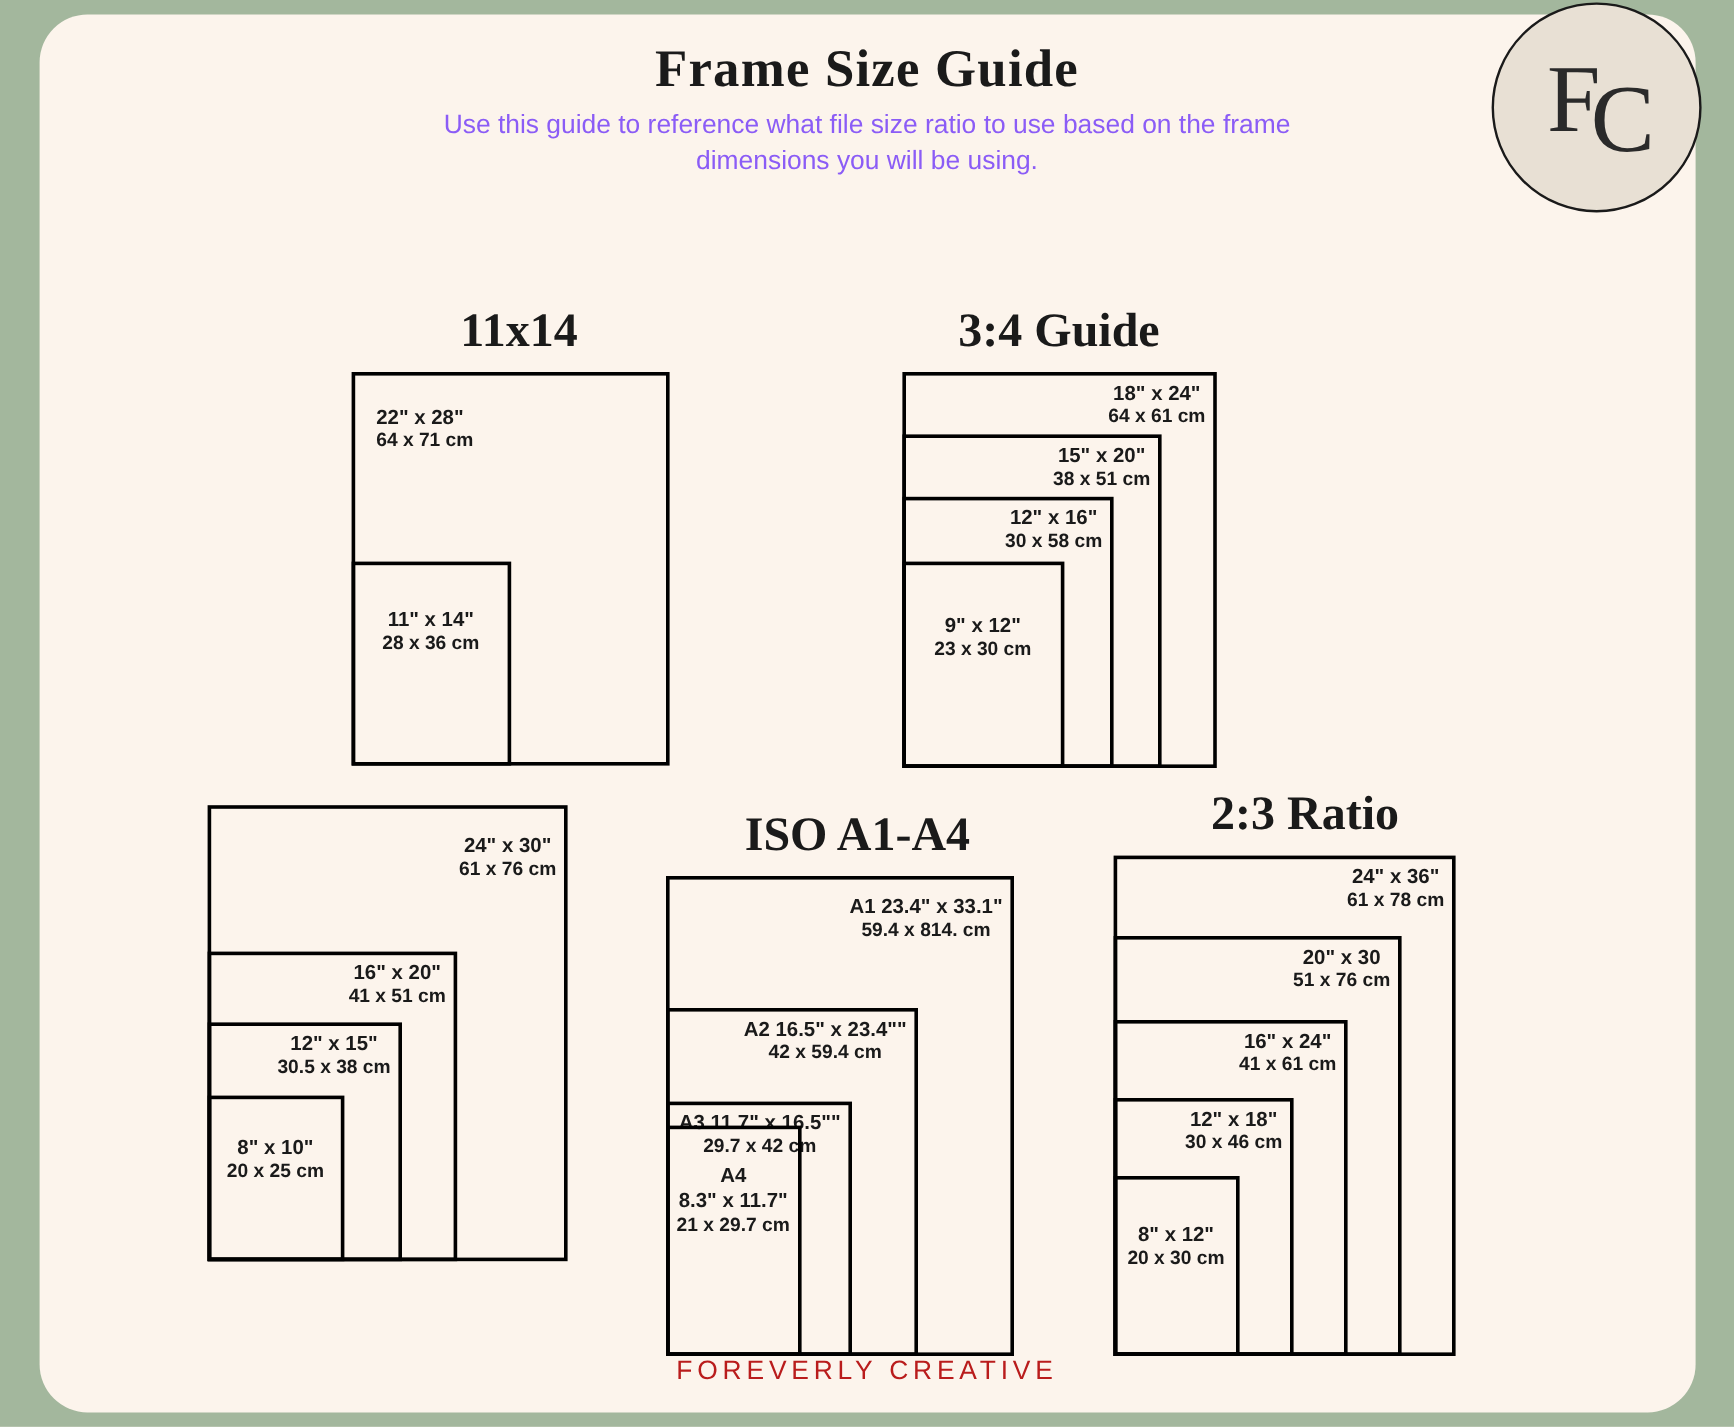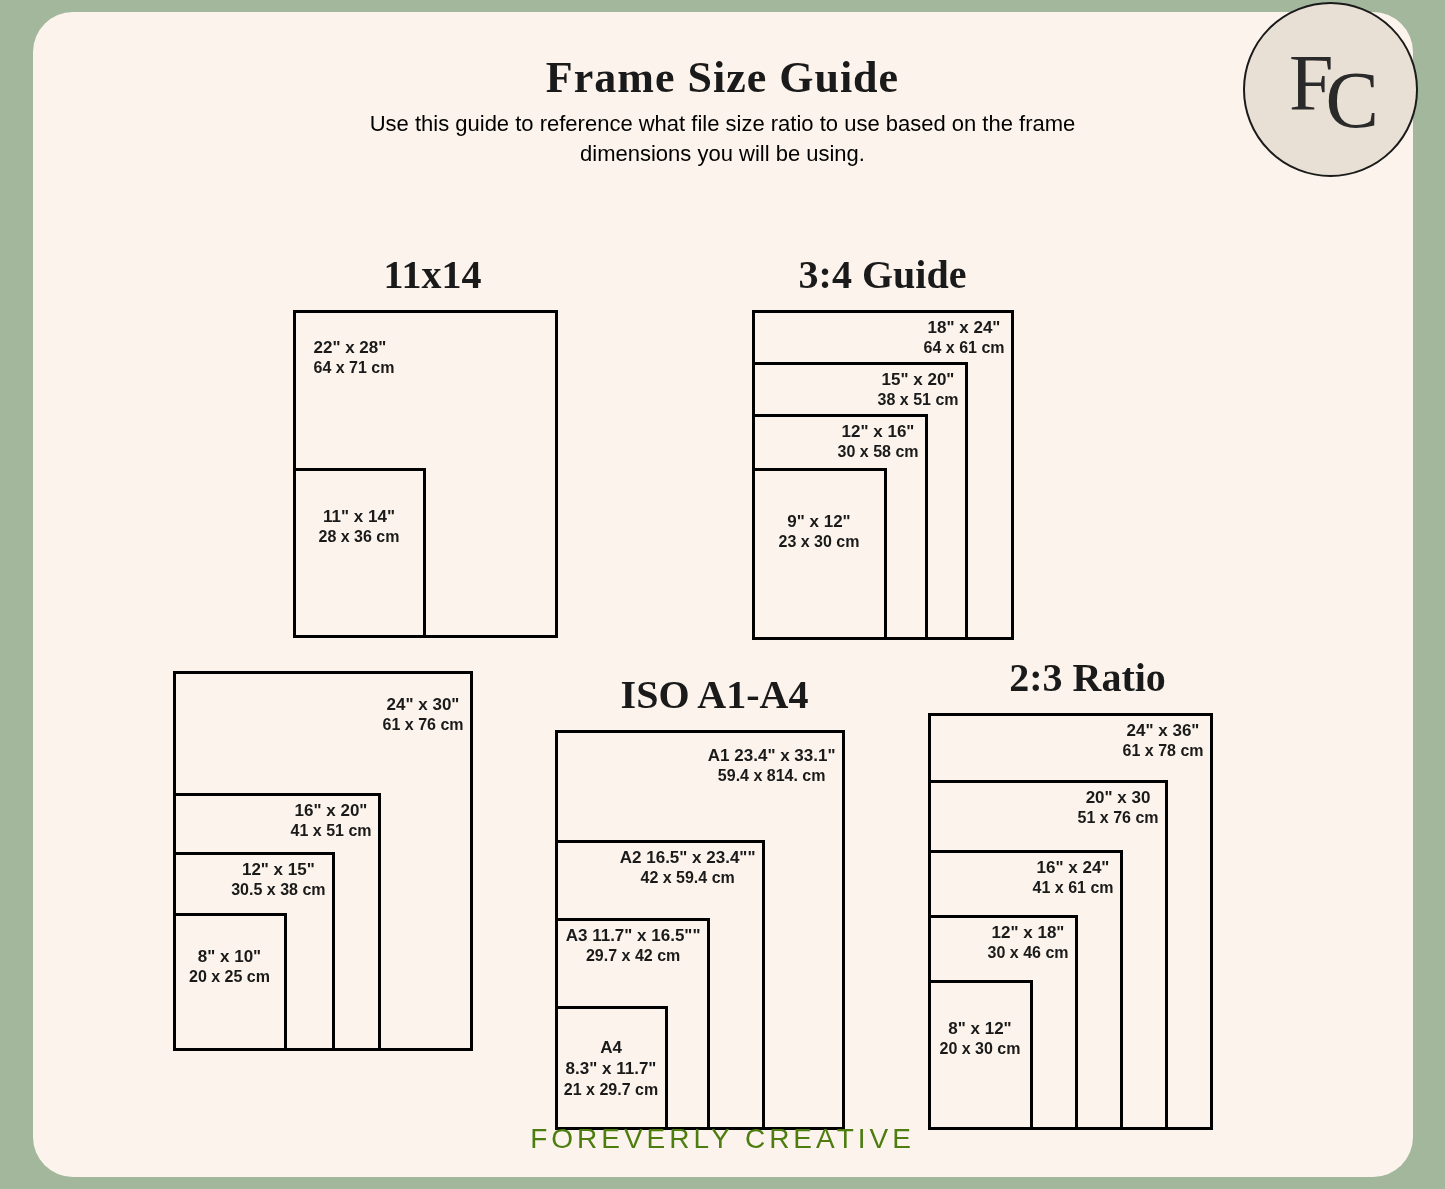--- a/index.html
+++ b/index.html
@@ -34,44 +34,44 @@
       justify-content: center;
       font-family: Georgia, serif;
       font-size: 80px;
       letter-spacing: -8px;
       color: #2a2a2a;
     }
     .logo-circle .f { margin-top: -12px; }
     .logo-circle .c { margin-top: 22px; }
     .header {
       text-align: center;
-      padding-top: 40px;
+      padding-top: 20px;
     }
     .title {
       font-size: 44px;
       font-weight: bold;
       letter-spacing: 1px;
     }
     .subtitle {
       font-family: 'Segoe UI', Arial, sans-serif;
       font-size: 22px;
       margin-top: 6px;
       line-height: 1.35;
-      color: #000000;
+      color: #8b5cf6;
     }
     .footer {
       position: absolute;
       bottom: 22px;
       left: 0;
       right: 0;
       text-align: center;
       font-family: 'Segoe UI', Arial, sans-serif;
-      font-size: 28px;
+      font-size: 22px;
       letter-spacing: 4px;
-      color: #4d7c0f;
+      color: #b91c1c;
     }
     .section {
       position: absolute;
       margin-top: 44px;
     }
     .section-title {
       text-align: center;
       font-size: 40px;
       font-weight: bold;
       margin-bottom: 12px;
@@ -225,21 +225,21 @@
           <div class="inches">A2 16.5" x 23.4""</div>
           <div class="cm">42 x 59.4 cm</div>
         </div>
       </div>
       <div class="box" style="width:155px;height:212px">
         <div class="box-label">
           <div class="inches">A3 11.7" x 16.5""</div>
           <div class="cm">29.7 x 42 cm</div>
         </div>
       </div>
-      <div class="box" style="width:113px;height:124px">
+      <div class="box" style="width:113px;height:192px">
         <div class="box-label centered" style="top:28px">
           <div class="inches">A4</div>
           <div class="inches">8.3" x 11.7"</div>
           <div class="cm">21 x 29.7 cm</div>
         </div>
       </div>
     </div>
   </div>
 
   <div class="section sec-2-3">

